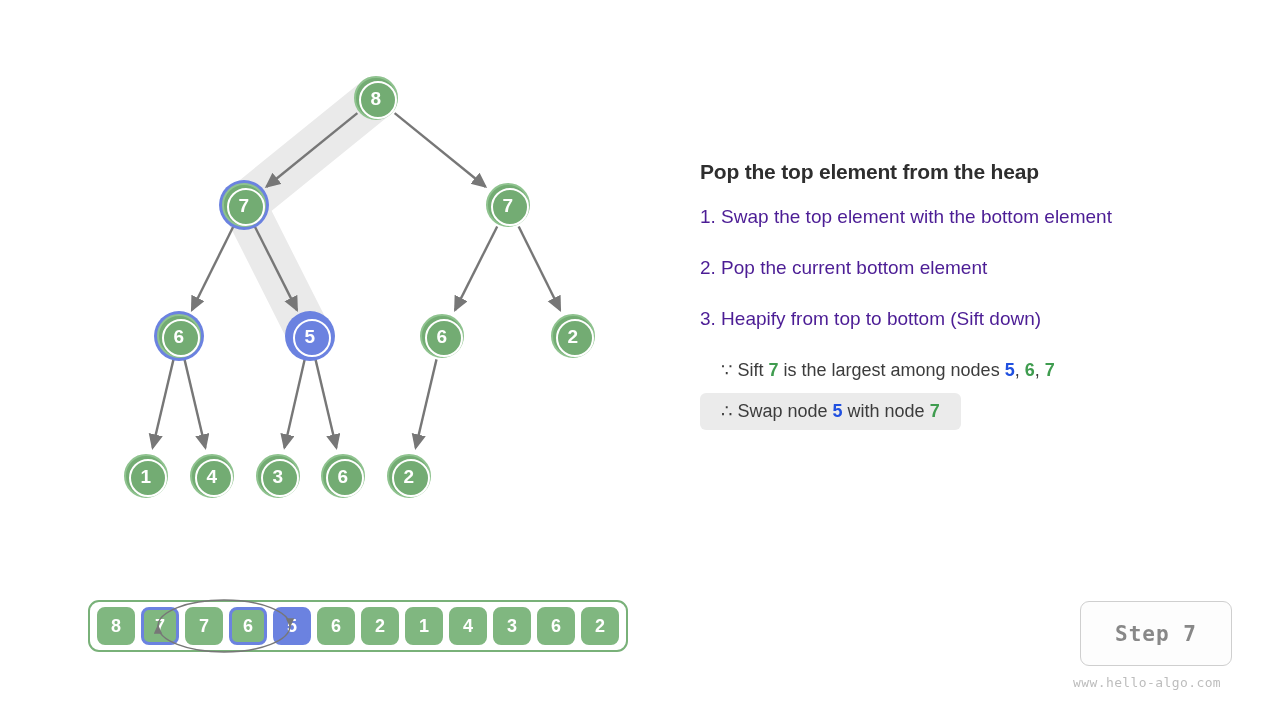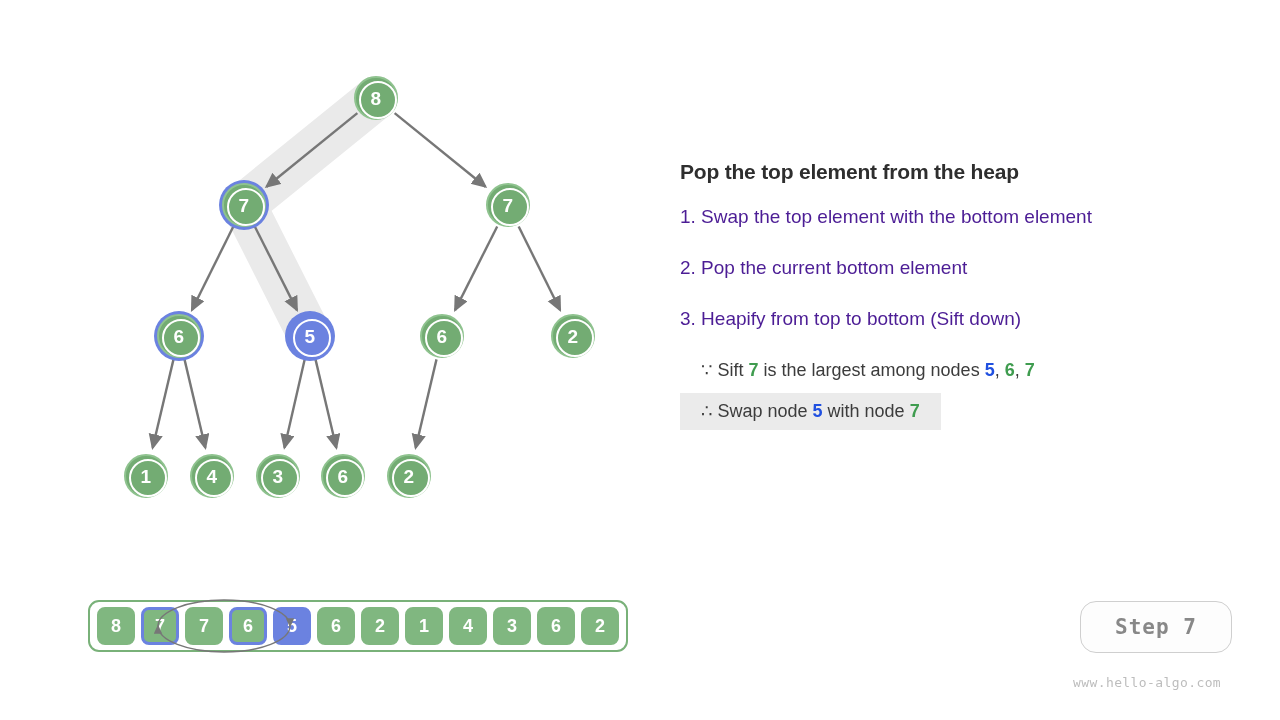--- a/index.html
+++ b/index.html
@@ -63,21 +63,21 @@
   .node-blue {
     background: #6b82e0;
     border: 2px solid #6b82e0;
   }
   .ring-blue {
     box-shadow: 0 0 0 3px #6b82e0;
   }
   
   #info-panel {
     position: absolute;
-    left: 680px;
+    left: 700px;
     top: 160px;
     width: 560px;
   }
   #info-title {
     font-size: 21px;
     font-weight: bold;
     color: #2e2e2e;
     margin: 0 0 22px 0;
     letter-spacing: -0.2px;
   }
@@ -90,21 +90,21 @@
   .reason-line {
     font-size: 18px;
     color: #3c3c3c;
     margin: 0 0 8px 0;
     padding-left: 21px;
     white-space: nowrap;
   }
   .reason-line.boxed {
     display: inline-block;
     background: #ebebeb;
-    border-radius: 0;
+    border-radius: 6px;
     padding: 7px 21px 8px 21px;
     margin-left: 0px;
     margin-top: 4px;
   }
   .num-green { color: #3f9c4f; font-weight: bold; }
   .num-blue  { color: #2050e0; font-weight: bold; }
   
   #array-area {
     position: absolute;
     left: 88px;
@@ -153,23 +153,23 @@
     left: 0; top: 0;
     z-index: 3;
     pointer-events: none;
   }
   
   #step-badge {
     position: absolute;
     left: 1080px;
     top: 601px;
     width: 152px;
-    height: 52px;
+    height: 65px;
     border: 1px solid #cfcfcf;
-    border-radius: 16px;
+    border-radius: 9px;
     box-sizing: border-box;
     display: flex;
     align-items: center;
     justify-content: center;
     font-family: "DejaVu Sans Mono", "Liberation Mono", monospace;
     font-size: 21px;
     font-weight: bold;
     color: #888888;
     letter-spacing: 1px;
     background: #fdfdfd;

